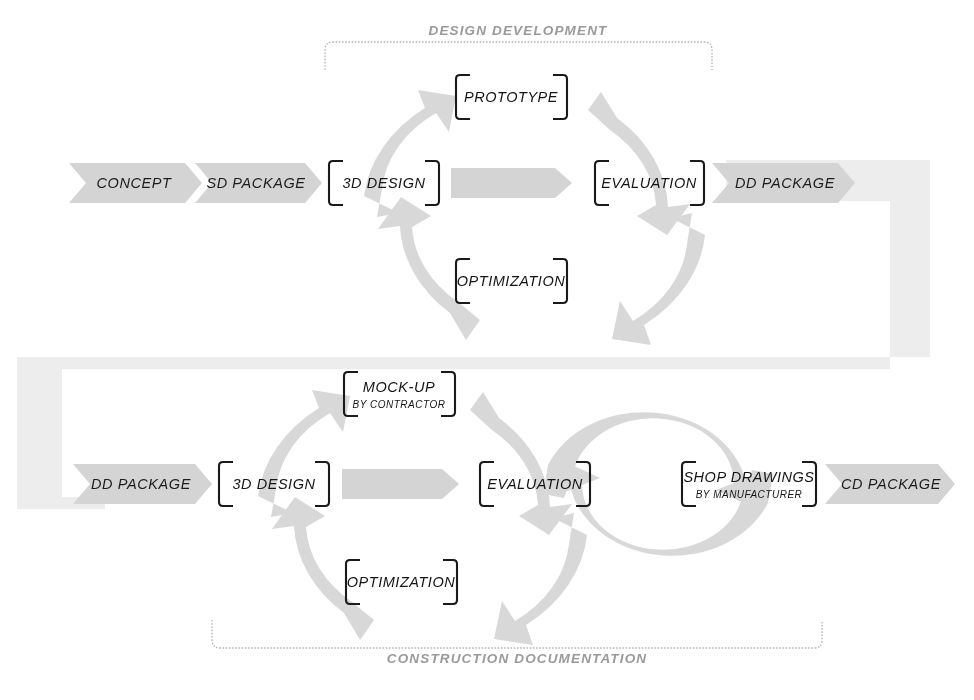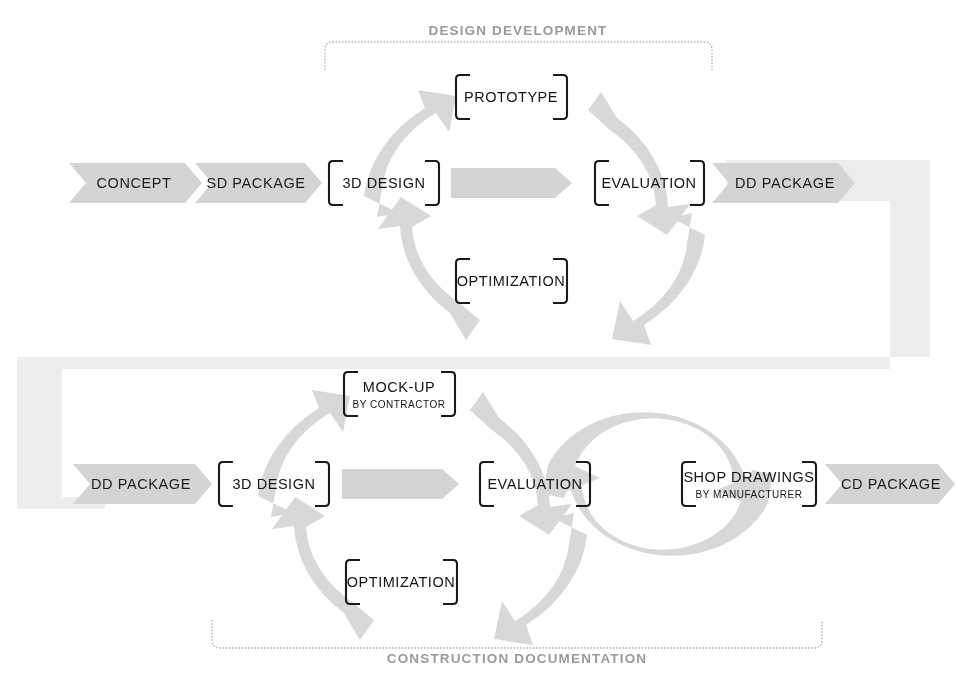--- a/index.html
+++ b/index.html
@@ -10,20 +10,21 @@
   body {
     width: 974px;
     height: 700px;
     font-family: "Liberation Sans", sans-serif;
     overflow: hidden;
   }
   #diagram-root {
     position: relative;
     width: 974px;
     height: 536px;
+    font-style: italic;
   }
   svg.diagram {
     display: block;
     width: 974px;
     height: 700px;
   }
   .phase-label {
     fill: #9a9a9a;
     font-family: "Liberation Sans", sans-serif;
     font-size: 13.5px;

